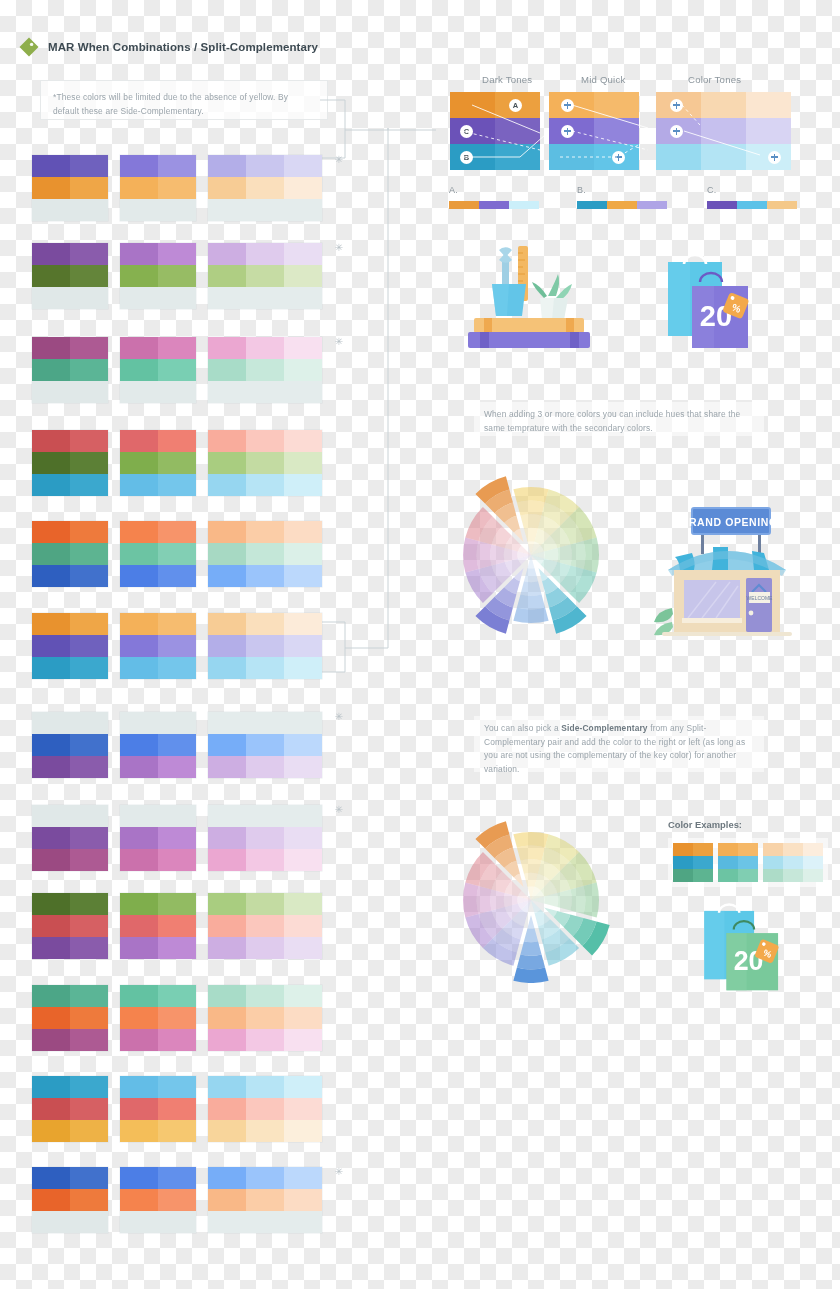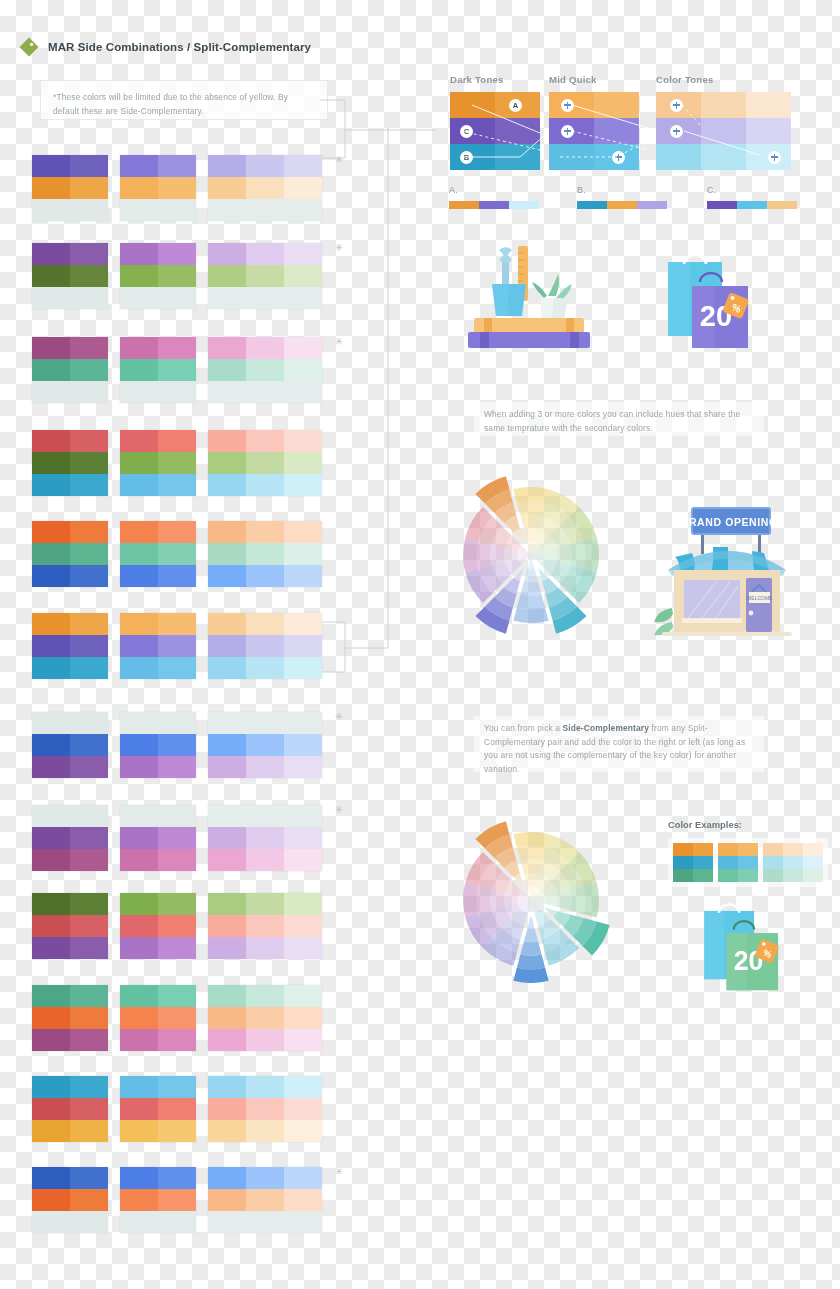--- a/index.html
+++ b/index.html
@@ -43,21 +43,21 @@
   .cell{display:block;}
   .star{
     position:absolute;right:0;top:0;width:10px;height:10px;color:#b9c2c7;
     font-size:10px;line-height:10px;text-align:center;
   }
 
   
   #connectors{position:absolute;left:0;top:0;width:840px;height:1289px;pointer-events:none;}
 
   
-  .tone-label{position:absolute;font-size:9.6px;color:#8d979e;font-weight:bold;letter-spacing:.2px;}
+  .tone-label{position:absolute;font-size:9.6px;color:#8d979e;font-weight:normal;letter-spacing:.2px;margin-left:32px;}
   .tone-block{position:absolute;display:flex;flex-direction:column;}
   .tone-block .trow{display:flex;}
   .marker{
     position:absolute;width:13px;height:13px;border-radius:50%;background:#fff;
     display:flex;align-items:center;justify-content:center;
     font-size:7.5px;font-weight:bold;color:#46525a;box-sizing:border-box;
   }
   .marker.plus::before{
     content:"";position:absolute;width:7px;height:1.6px;background:#5a8fc4;
   }
@@ -83,27 +83,27 @@
 </head>
 <body>
 
 <div class="header">
   <span class="logo-tag">
     <svg width="22" height="22" viewBox="0 0 22 22">
       <path d="M11 1.5 L20.5 11 L11 20.5 L1.5 11 Z" fill="#8EAE4B"></path>
       <circle cx="13.6" cy="8.4" r="1.7" fill="#ffffff" opacity="0.92"></circle>
     </svg>
   </span>
-  <span class="header-title">MAR Side Combinations / Split-Complementary</span>
+  <span class="header-title">MAR When Combinations / Split-Complementary</span>
 </div>
 
 <div class="note" id="note-top">*These colors will be limited due to the absence of yellow. By default these are Side-Complementary.</div>
 <div class="note" id="note-mid">When adding 3 or more colors you can include hues that share the same temprature with the secondary colors.</div>
 <div class="note" id="note-bottom">
-  <span>You can from pick a </span><b>Side-Complementary</b><span> from any Split-Complementary pair and add the color to the right or left (as long as you are not using the complementary of the key color) for another variation.</span>
+  <span>You can also pick a </span><b>Side-Complementary</b><span> from any Split-Complementary pair and add the color to the right or left (as long as you are not using the complementary of the key color) for another variation.</span>
 </div>
 
 <svg id="connectors">
   <g fill="none" stroke="#c9d2d6" stroke-width="1">
     <path d="M320,100 L345,100 L345,130 L388,130 L388,128 L388,130"></path>
     <path d="M320,158 L345,158 L345,130"></path>
     <path d="M388,130 L436,130"></path>
     <path d="M388,130 L388,648"></path>
     <path d="M320,622 L345,622 L345,648 L388,648"></path>
     <path d="M320,672 L345,672 L345,648"></path>

